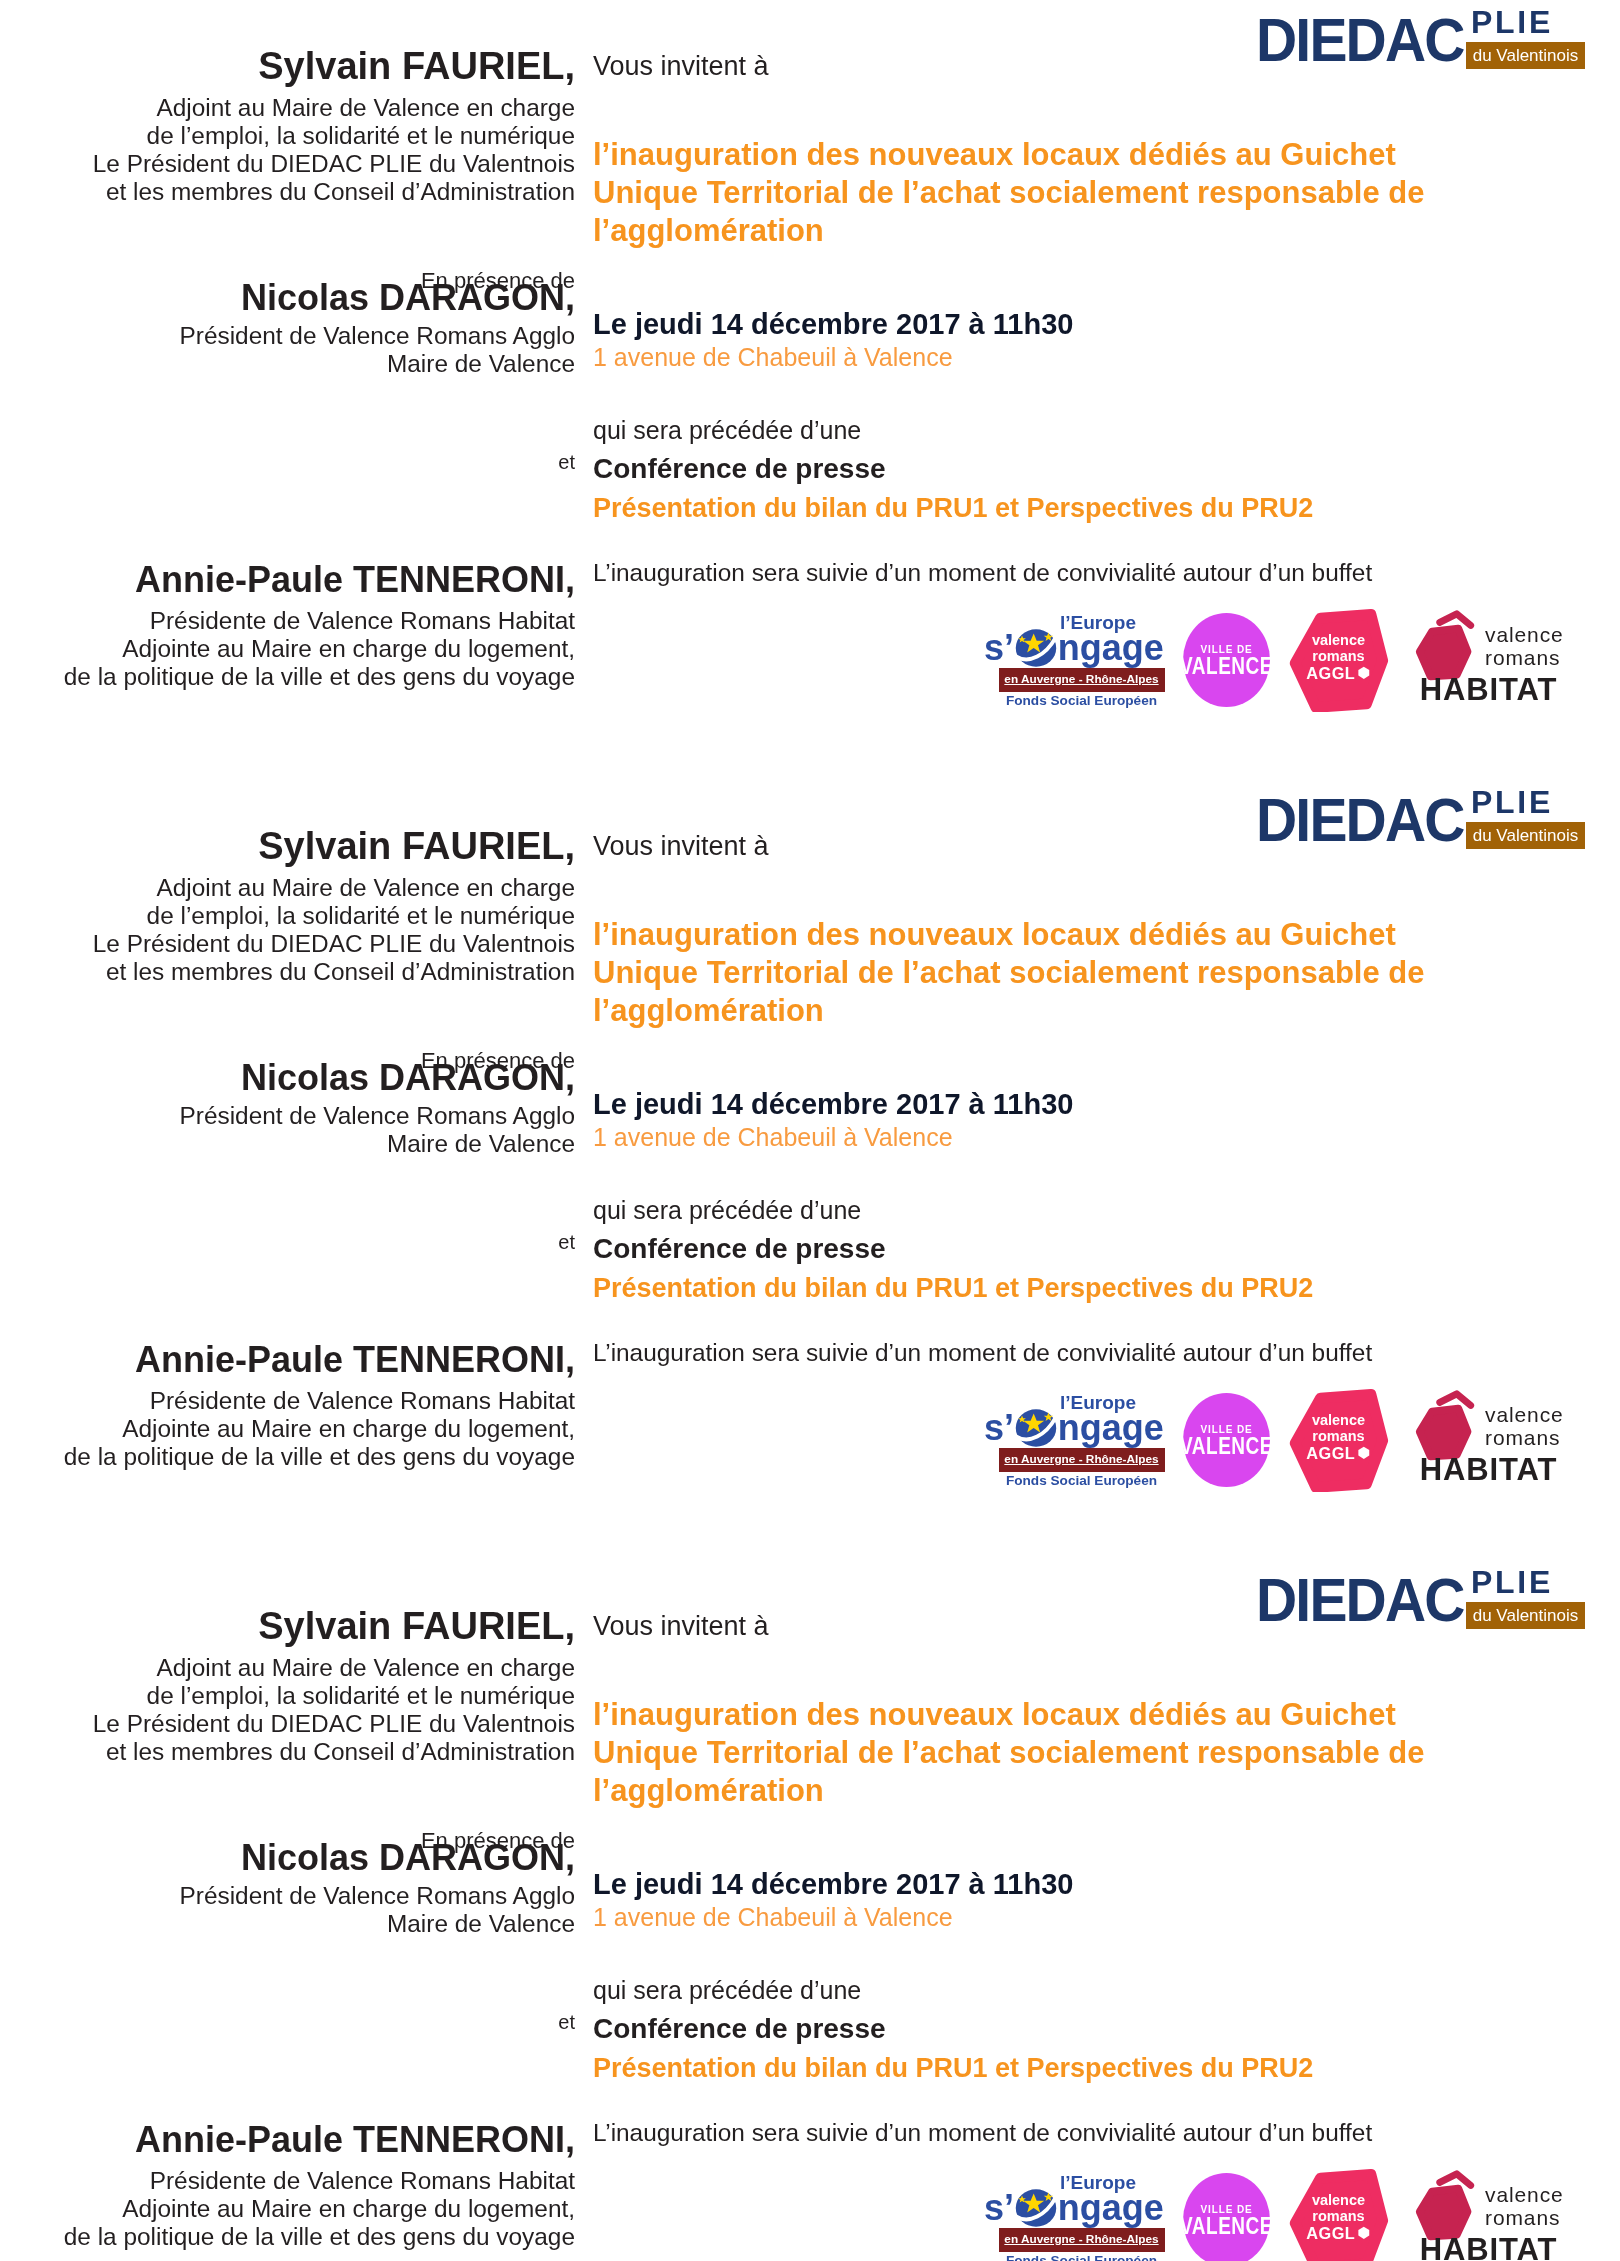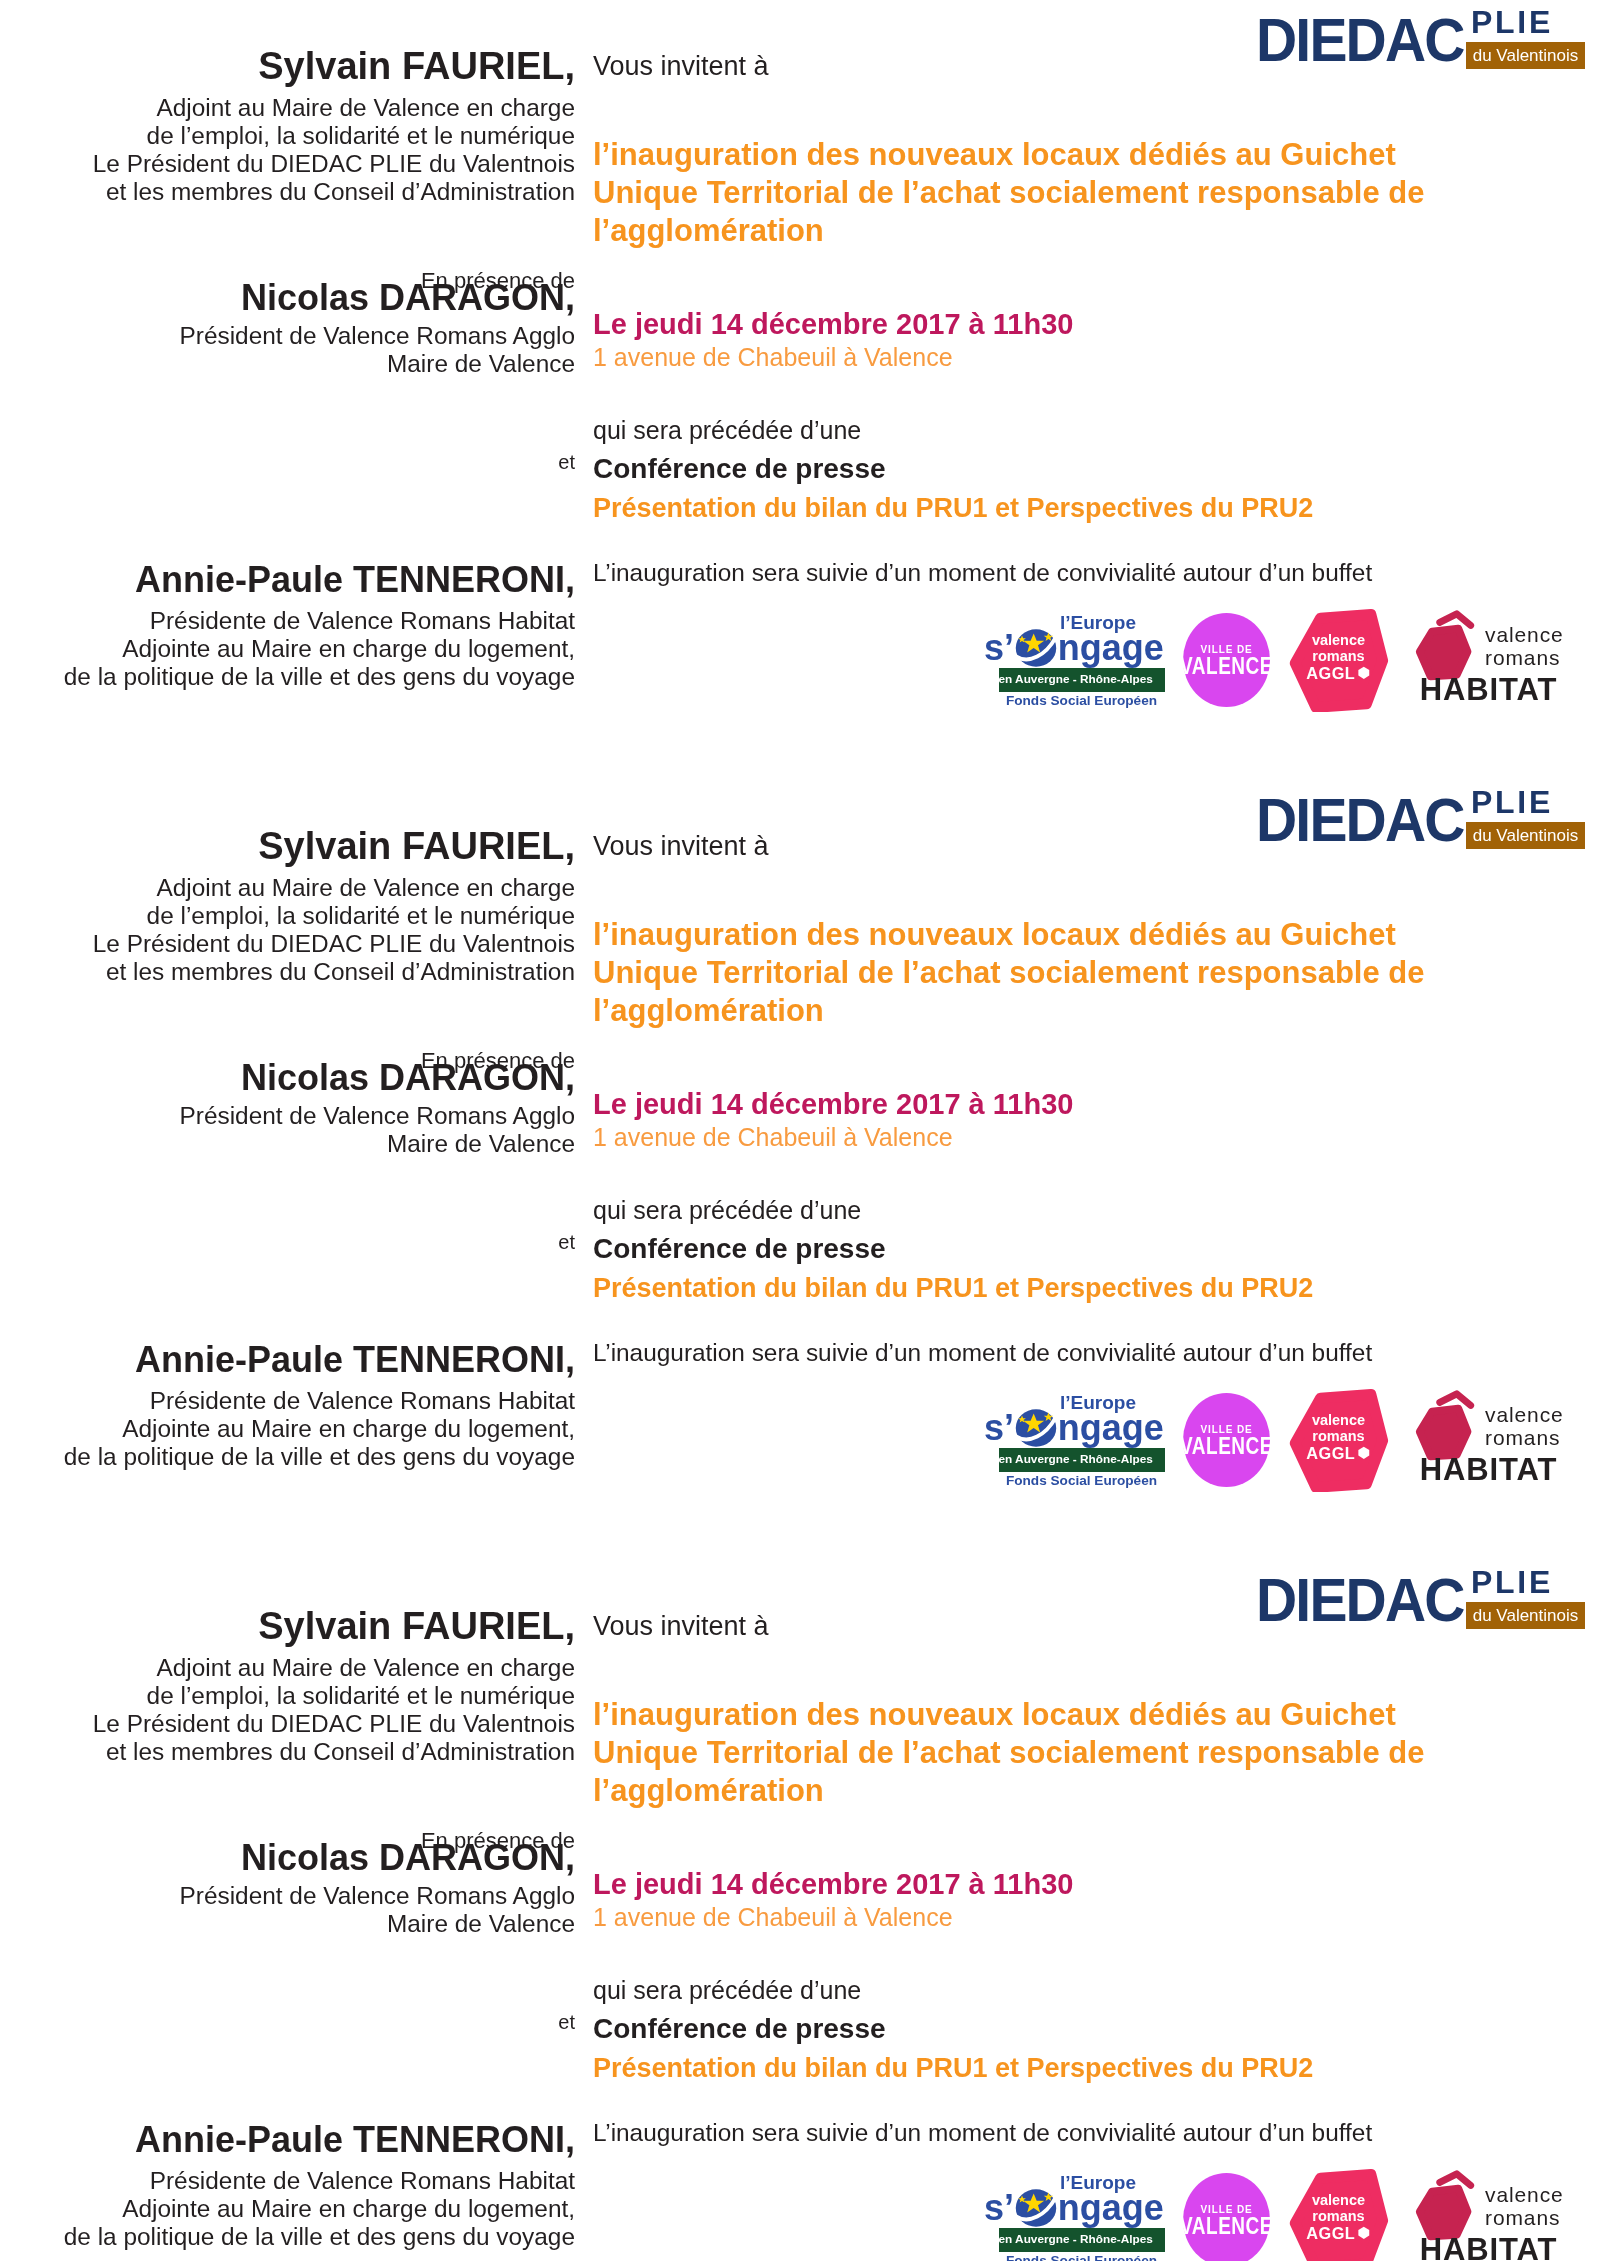--- a/index.html
+++ b/index.html
@@ -20,21 +20,21 @@
   .r2 { top:322px; }
   .r3 { top:607px; }
   .presence { top:232px; font-size:22px;margin-top:36px; }
   .et { top:451px; font-size:20px; }
 
   
   .right { position:absolute; left:593px; top:0; width:1004px; height:780px; }
   .right > div { position:absolute; left:0; white-space:nowrap; }
   .invite-line { top:51px;  font-size:27px; }
   .title { top:136px; font-size:31px; font-weight:700; line-height:38px; color:#F7941E; }
-  .date-line { top:308px; font-size:29px; font-weight:700; color:#be185d; }
+  .date-line { top:308px; font-size:29px; font-weight:700; color:#0f172a; }
   .addr-line { top:343px; font-size:25px; color:#F89B40; }
   .preceded  { top:416px; font-size:25px; }
   .press     { top:453px; font-size:28px; font-weight:700; }
   .press-sub { top:493px; font-size:27px; font-weight:700; color:#F7941E; }
   .buffet    { top:559px; font-size:24.4px; }
 
   
   .diedac { position:absolute; left:1256px; top:1.8px; width:337px; height:72px; }
   .d-name { position:absolute; left:0; top:3.6px; font-size:57px; font-weight:700;
             color:#1D3768; letter-spacing:-1.8px; transform:scaleY(1.06); transform-origin:top left; }
@@ -44,22 +44,22 @@
             color:#fff; font-size:17px; line-height:27px; text-align:center; font-weight:400; }
 
   
   .logos { position:absolute; left:984px; top:612px; width:608px; height:96px;
            display:flex; align-items:center; justify-content:space-between; }
 
   
   .lg-europe { position:relative; width:181px; height:96px; }
   .eu-top  { position:absolute; top:0; left:47px; width:134px; text-align:center;
              color:#2B4EA2; font-size:19px; font-weight:700; }
-  .eu-band { position:absolute; top:56px; left:14.5px; width:166px; height:23.5px; background:#14532d;
-             color:#fff; font-size:11.8px; line-height:23.5px; text-align:left; font-weight:700; }
+  .eu-band { position:absolute; top:56px; left:14.5px; width:166px; height:23.5px; background:#7f1d1d;
+             color:#fff; font-size:11.8px; line-height:23.5px; text-align:center; font-weight:700;text-decoration:underline; }
   .eu-fse  { position:absolute; top:81px; left:14.5px; width:166px; text-align:center;
              color:#2B4EA2; font-size:13.6px; font-weight:700; }
   .eu-main { position:absolute; top:14.5px; left:0; display:flex; align-items:flex-start;
              color:#2B4EA2; font-size:36px; font-weight:700; line-height:42px; }
   .eu-globe { margin:1.8px 0.9px 0 0.9px; }
 
   
   .lg-valence { width:87px; height:94px; border-radius:50%; background:#d946ef; color:#fff;
                 display:flex; flex-direction:column; align-items:center; justify-content:center; }
   .vv-top  { font-size:10px; font-weight:700; letter-spacing:0.9px; }

